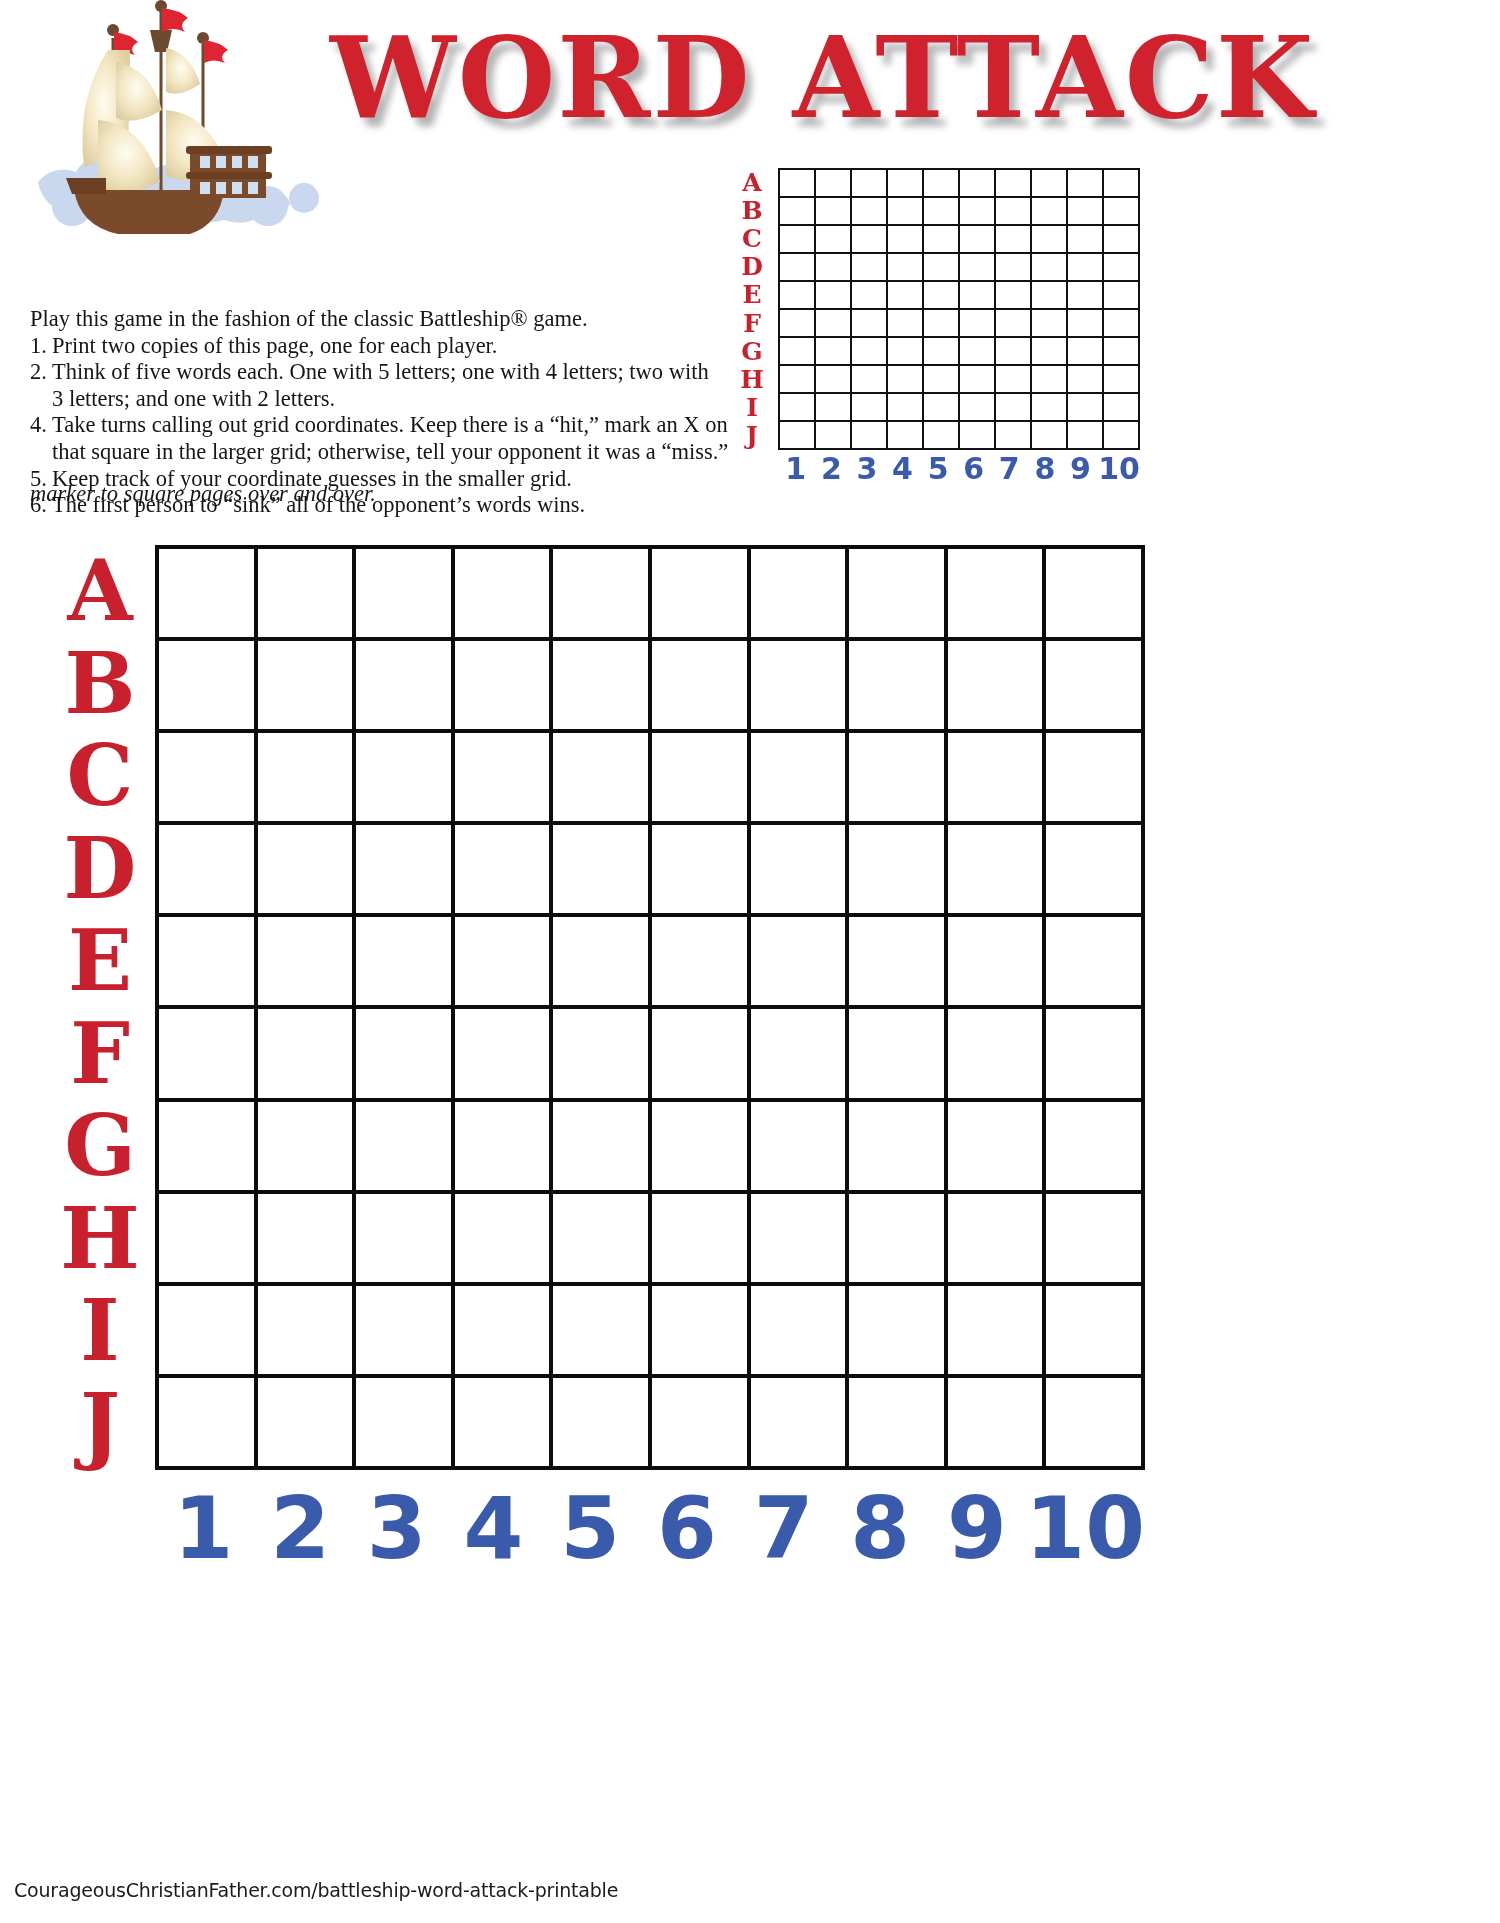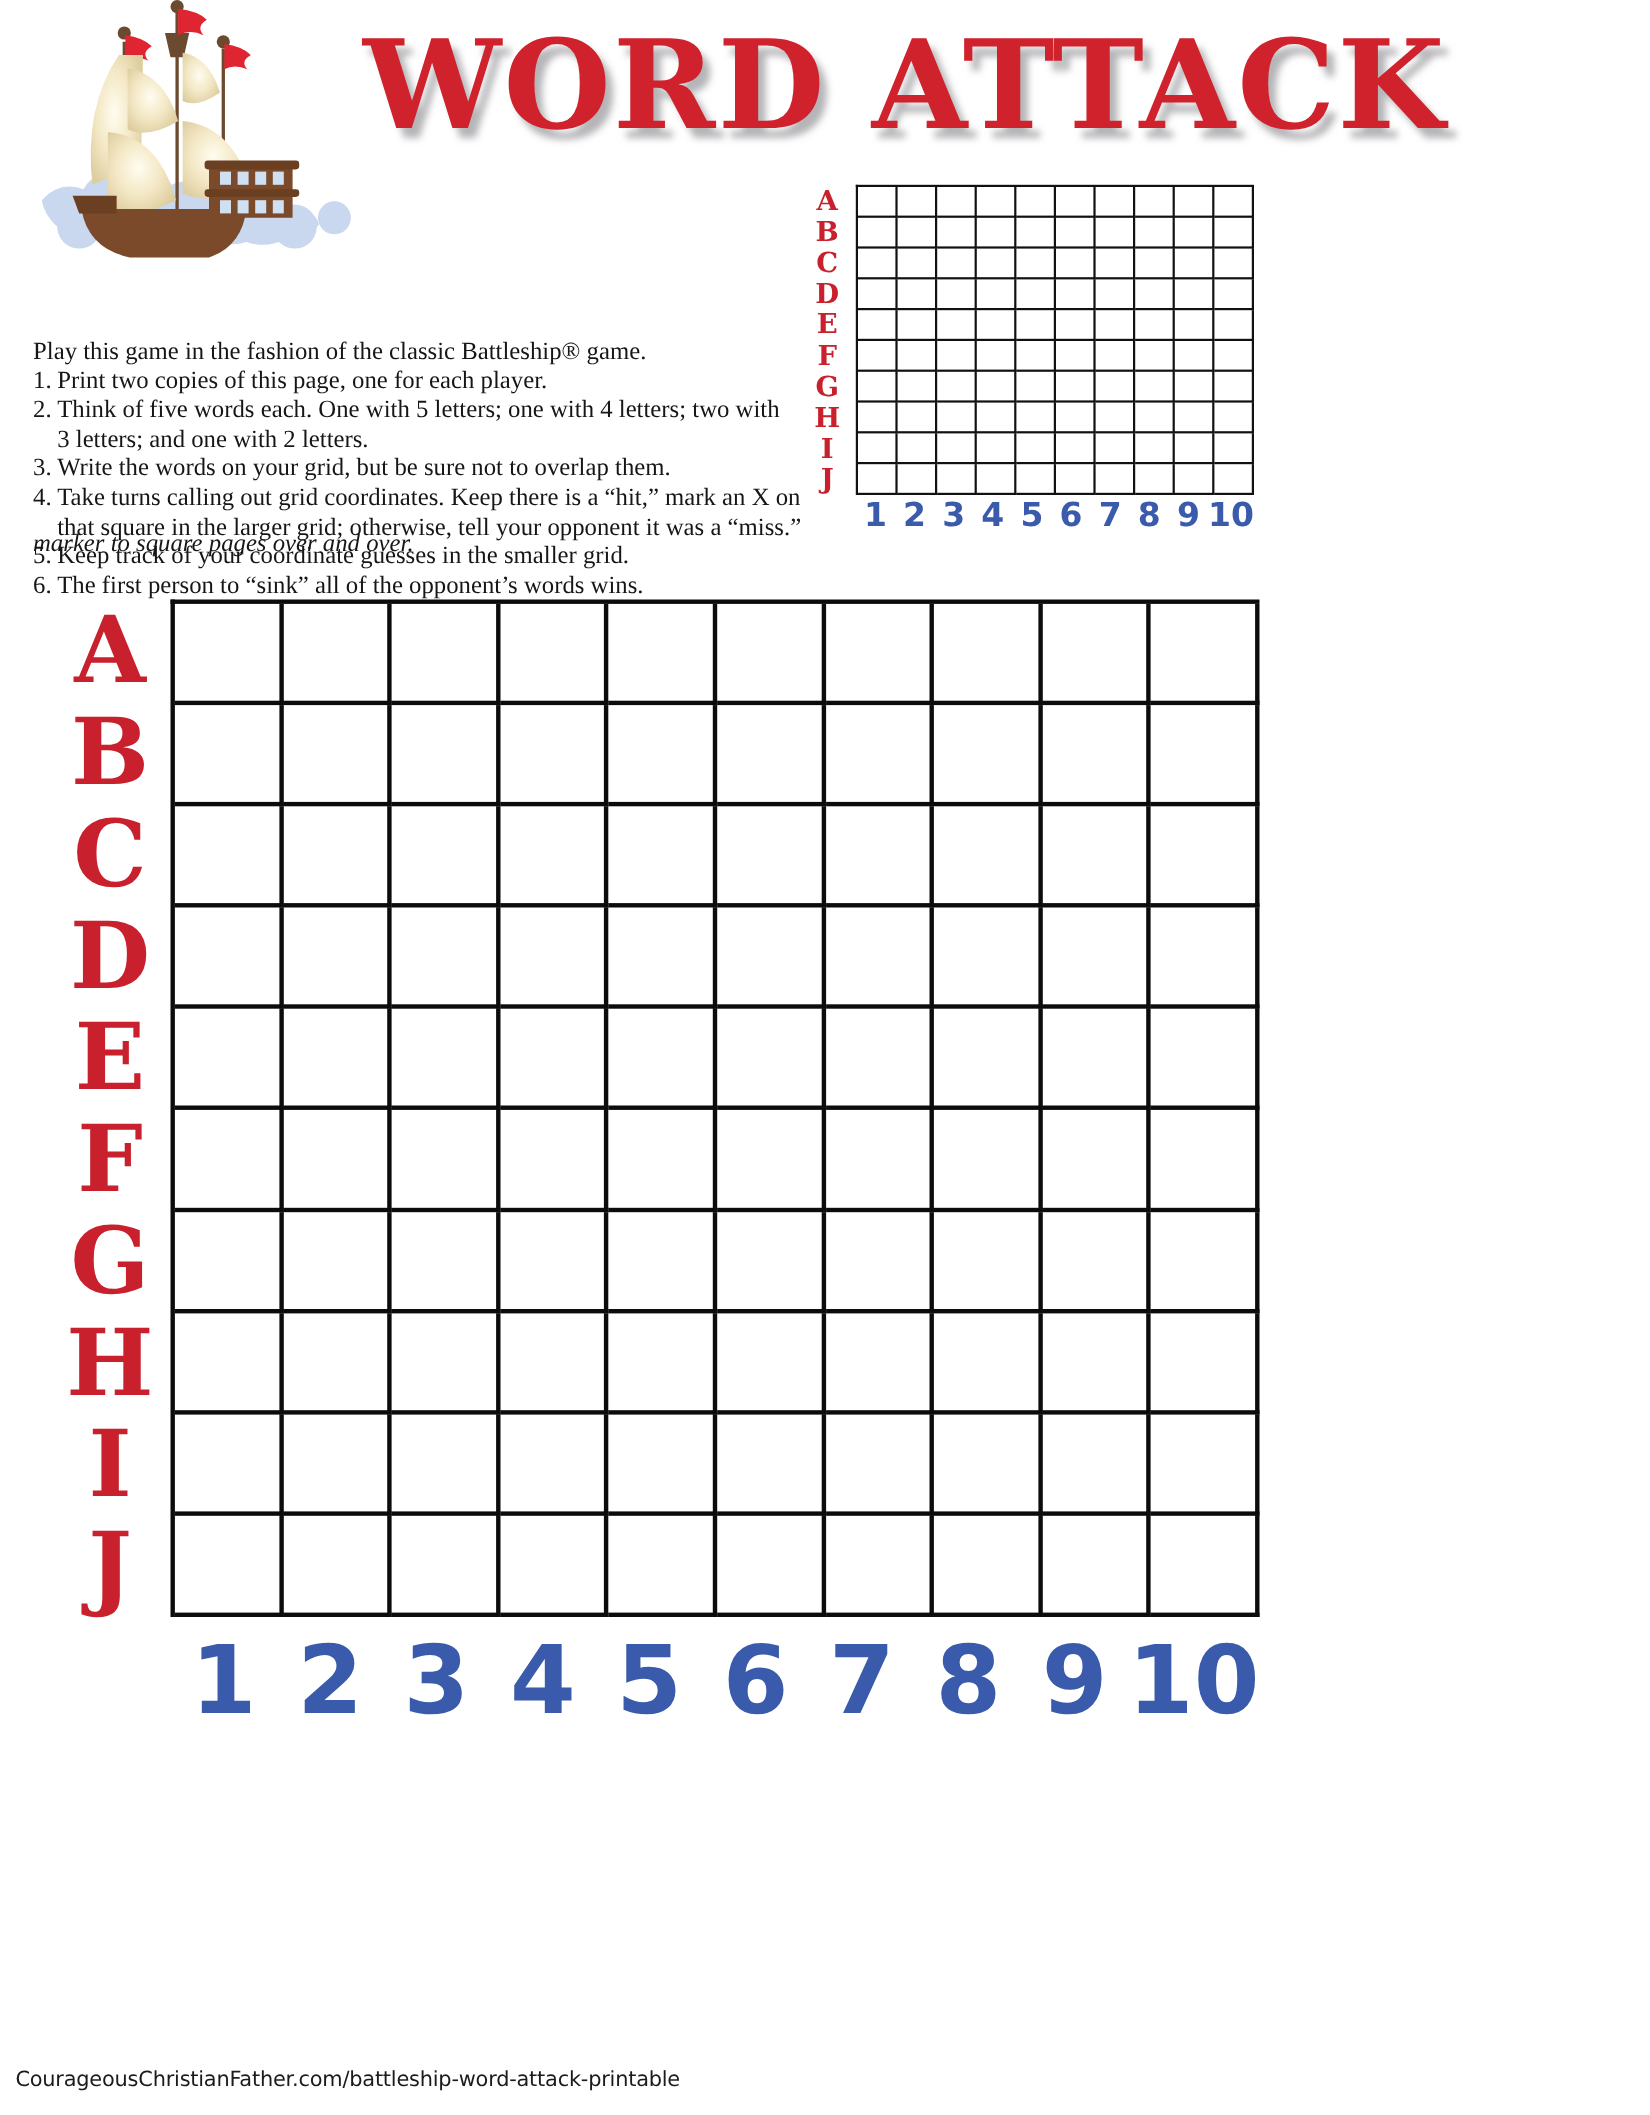--- a/index.html
+++ b/index.html
@@ -283,23 +283,20 @@
 
   <div class="instr-line">
     <span class="instr-num">1.</span><span>Print two copies of this page, one for each player.</span>
   </div>
 
   <div class="instr-line">
     <span class="instr-num">2.</span><span>Think of five words each. One with 5 letters; one with 4 letters; two with</span>
   </div>
   <div class="instr-line instr-indent">3 letters; and one with 2 letters.</div>
 
-  <div class="instr-line">
-    <span class="instr-num">3.</span><span>Write the words on your grid, but be sure not to overlap them.</span>
-  </div>
 
   <div class="instr-line">
     <span class="instr-num">4.</span><span>Take turns calling out grid coordinates. Keep there is a “hit,” mark an X on</span>
   </div>
   <div class="instr-line instr-indent">that square in the larger grid; otherwise, tell your opponent it was a “miss.”</div>
 
   <div class="instr-line">
     <span class="instr-num">5.</span><span>Keep track of your coordinate guesses in the smaller grid.</span>
   </div>
 

